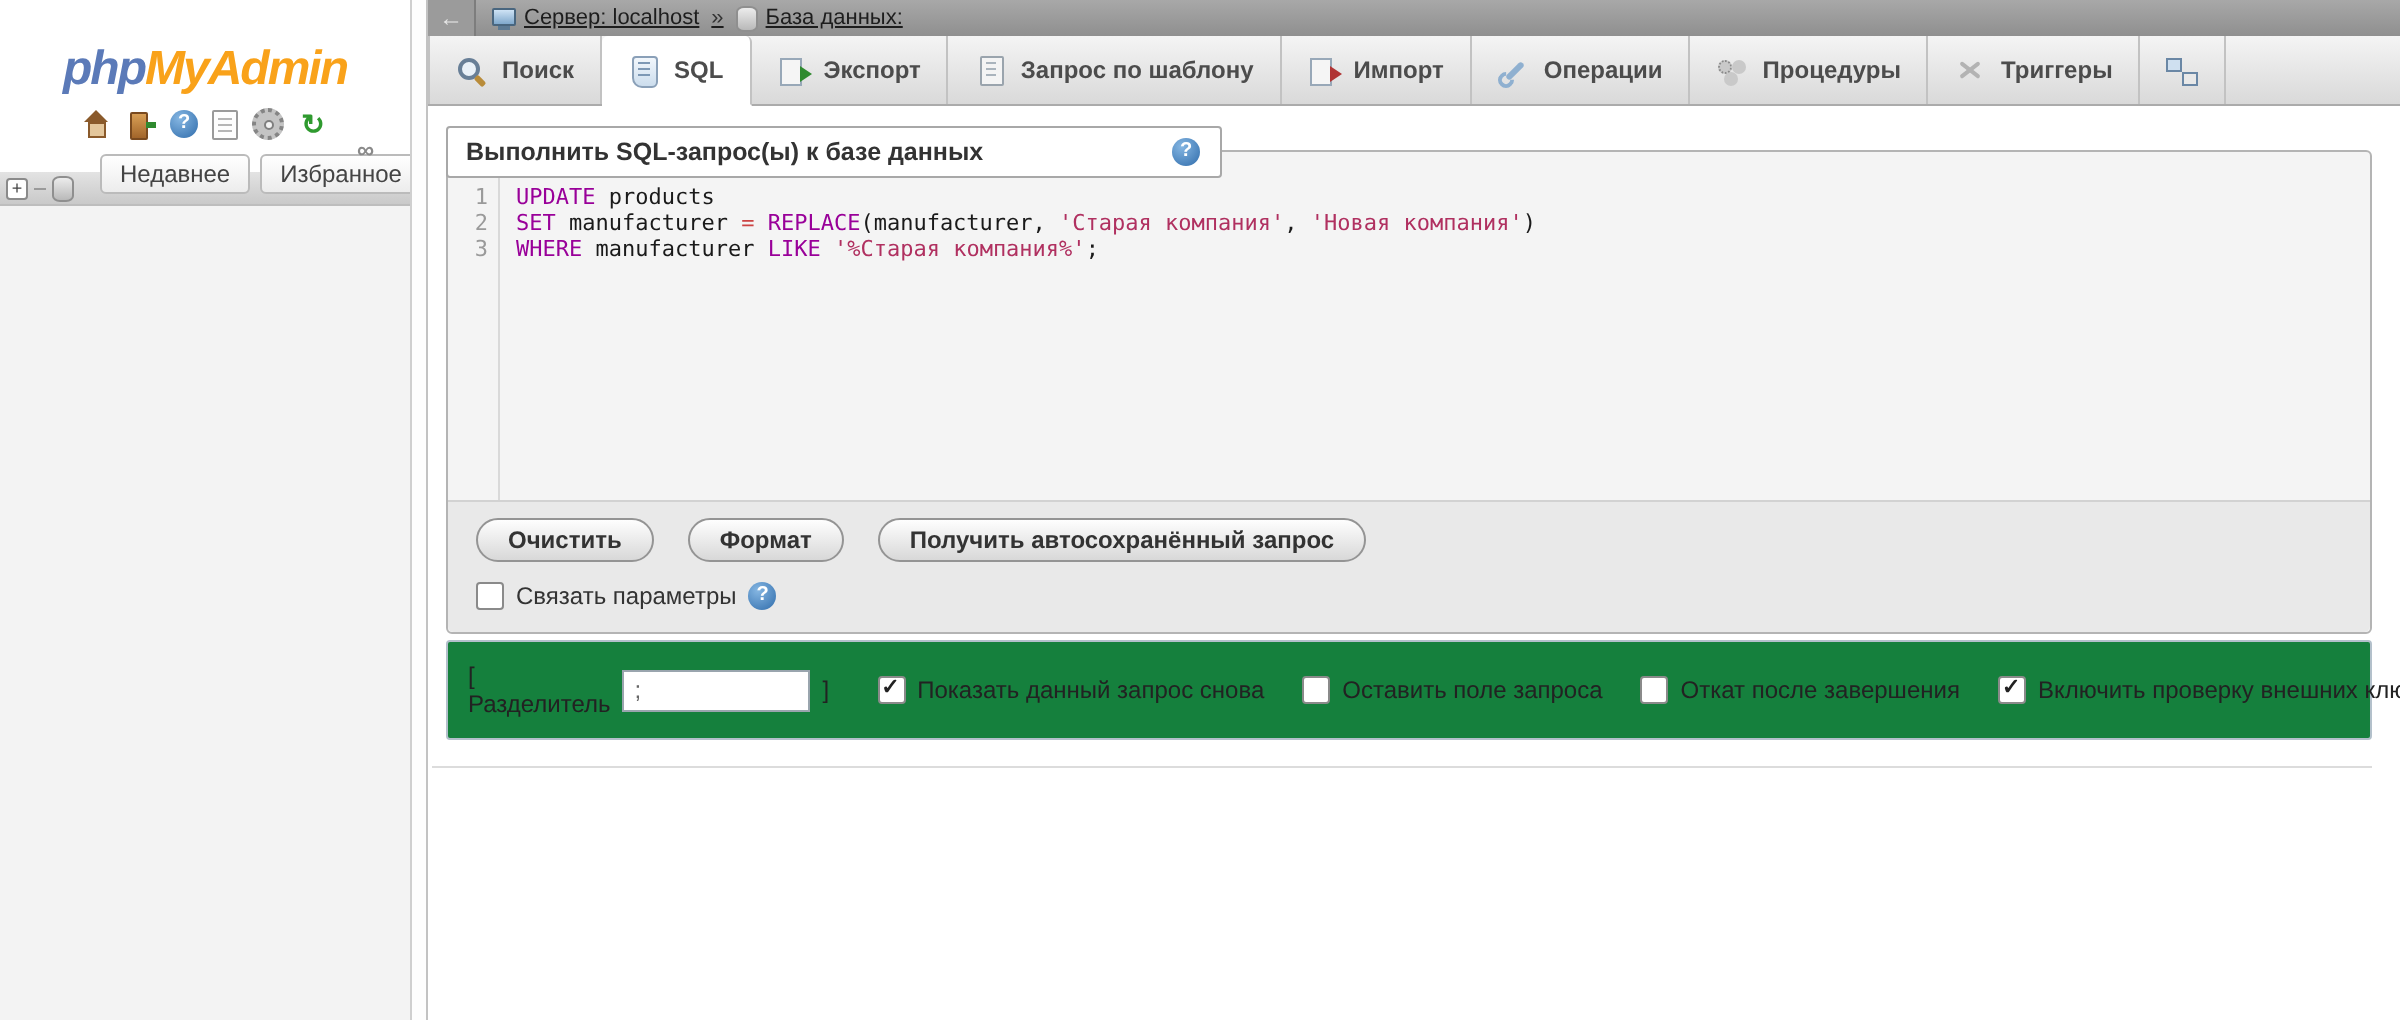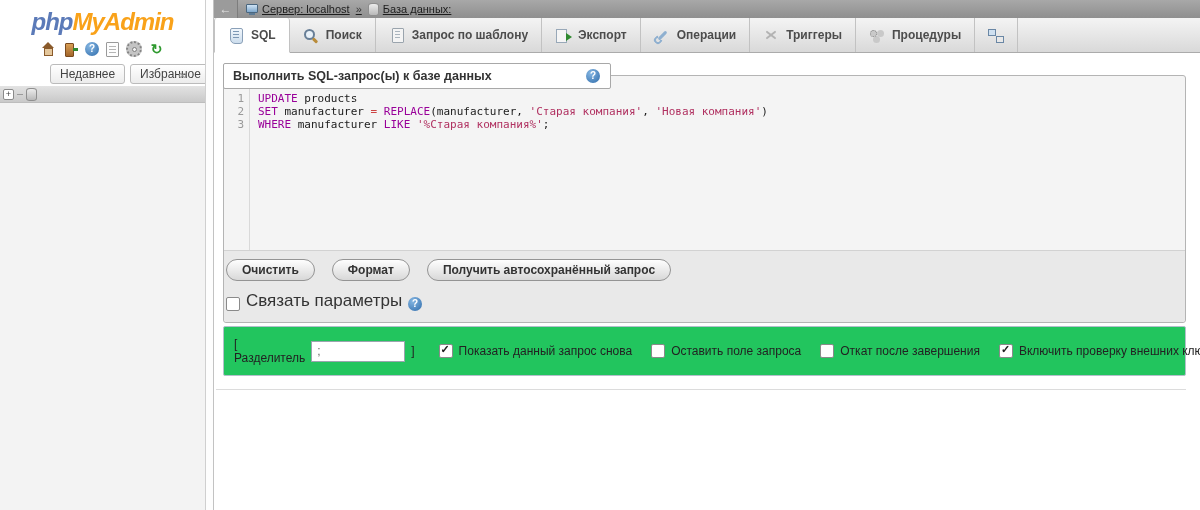--- a/index.html
+++ b/index.html
@@ -4,21 +4,21 @@
 <style>
   html,body{margin:0;padding:0;}
   body{
     width:1200px;height:510px;overflow:hidden;position:relative;
     font-family:"Liberation Sans",sans-serif;background:#fff;
     -webkit-font-smoothing:antialiased;
   }
   
   #sidebar{position:absolute;left:0;top:0;width:205px;height:510px;background:#f3f3f3;}
   .side-top{background:#fff;height:86px;position:relative;}
-  .logo{padding-top:8px;text-align:center;font-size:24px;font-style:italic;font-weight:bold;letter-spacing:-1px;}
+  .logo{padding-top:21px;text-align:center;font-size:24px;font-style:italic;font-weight:bold;letter-spacing:-1px;}
   .logo .lg-php{color:#5b7ab8;}
   .logo .lg-ma{color:#f9a21a;}
   .side-icons{display:flex;justify-content:center;align-items:center;gap:7px;margin-top:5px;height:16px;}
   .side-btns{display:flex;gap:5px;margin:7px 0 0 2px;padding-left:48px;}
   .side-btn{font-size:12px;color:#444;background:linear-gradient(#fff,#ececec);
     border:1px solid #bbb;border-radius:3px;padding:2px 9px;}
   .link-ico{position:absolute;right:18px;top:68px;font-size:12px;color:#8a8a8a;font-weight:bold;}
   .link-ico::after{content:"\221E";}
   .tree-bar{height:16px;background:linear-gradient(#e3e3e3,#c9c9c9);border-bottom:1px solid #bdbdbd;
     display:flex;align-items:center;padding-left:3px;gap:3px;}
@@ -127,30 +127,30 @@
   .editor{position:relative;height:174px;font-family:"DejaVu Sans Mono",monospace;font-size:11px;
     line-height:13px;cursor:text;}
   .gutter{position:absolute;left:0;top:0;bottom:0;width:26px;border-right:1px solid #d9d9d9;
     color:#9a9a9a;text-align:right;padding-top:16px;box-sizing:border-box;}
   .gutter div{padding-right:5px;}
   .codecol{margin-left:27px;padding:16px 0 0 7px;white-space:pre;color:#1a1a1a;}
   .tk-kw{color:#990099;}
   .tk-str{color:#b03060;}
   .tk-op{color:#cc4444;}
   .tk-pl{color:#1a1a1a;text-align:center;}
-  .tblfoot{background:#e9e9e9;border-top:1px solid #d2d2d2;border-radius:0 0 3px 3px;padding:8px 2px 11px;}
+  .tblfoot{background:#e9e9e9;border-top:1px solid #d2d2d2;border-radius:0 0 3px 3px;padding:8px 14px 11px;}
   .btnrow{display:flex;gap:17px;align-items:center;}
   .pbtn{display:inline-block;padding:3px 15px;border:1px solid #949494;border-radius:12px;
     background:linear-gradient(#fefefe,#d8d8d8);font-size:12px;font-weight:bold;color:#333;white-space:nowrap;}
-  .bindrow{margin-top:10px;display:flex;align-items:flex-end;gap:6px;font-size:17px;color:#333;}
+  .bindrow{margin-top:10px;display:flex;align-items:flex-start;gap:6px;font-size:12px;color:#333;}
   .cb{position:relative;display:inline-block;width:12px;height:12px;background:#fff;border:1px solid #8a8a8a;
     border-radius:2px;flex:none;}
   .cb.checked::after{content:"\2713";position:absolute;left:1px;top:-2px;font-size:11px;font-weight:bold;color:#222;}
   
-  .optbar{display:flex;align-items:center;margin:3px 14px 0 9px;background:#22c55e;
+  .optbar{display:flex;align-items:center;margin:3px 14px 0 9px;background:#15803d;
     border:1px solid #b3c0cb;border-radius:2px;padding:10px 10px;font-size:12px;color:#222;}
   .delim-input{box-sizing:border-box;width:94px;height:21px;margin:0 6px;border:1px solid #9aa5ae;
     padding:0 5px;font-size:12px;color:#666;background:#fff;font-family:"Liberation Sans",sans-serif;}
   .optchecks{display:flex;gap:19px;margin-left:24px;}
   .opt-item{display:flex;align-items:flex-end;gap:6px;white-space:nowrap;}
   .divider{margin:13px 14px 0 2px;border:none;border-top:1px solid #dcdcdc;height:0;}
 </style>
 </head>
 <body>
 
@@ -186,47 +186,51 @@
     <div class="crumb-body">
       <span class="i-server"></span>
       <span>Сервер: localhost</span>
       <span class="crumb-sep">»</span>
       <span class="i-db-small"></span>
       <span>База данных:</span>
     </div>
   </div>
 
   <div class="tabbar" id="tabbar">
+      <div class="tab">
+        <span class="ticon i-search"></span>
+        <span>Поиск</span>
+      </div>
       <div class="tab active">
         <span class="ticon i-sql"></span>
         <span>SQL</span>
       </div>
       <div class="tab">
-        <span class="ticon i-search"></span>
-        <span>Поиск</span>
+        <span class="ticon i-export"></span>
+        <span>Экспорт</span>
       </div>
       <div class="tab">
         <span class="ticon i-template"></span>
         <span>Запрос по шаблону</span>
       </div>
       <div class="tab">
-        <span class="ticon i-export"></span>
-        <span>Экспорт</span>
+        <span class="ticon i-import"></span>
+        <span>Импорт</span>
       </div>
       <div class="tab">
         <span class="ticon i-operations"></span>
         <span>Операции</span>
       </div>
       <div class="tab">
+        <span class="ticon i-procedures"></span>
+        <span>Процедуры</span>
+      </div>
+      <div class="tab">
         <span class="ticon i-triggers"></span>
         <span>Триггеры</span>
-      </div>
-      <div class="tab">
-        <span class="ticon i-procedures"></span>
-        <span>Процедуры</span>
       </div>
       <div class="tab">
         <span class="ticon i-designer"></span>
       </div>
     </div>
 
   <div class="legend">
     <span>Выполнить SQL-запрос(ы) к базе данных</span>
     <span class="help-badge"></span>
   </div>

